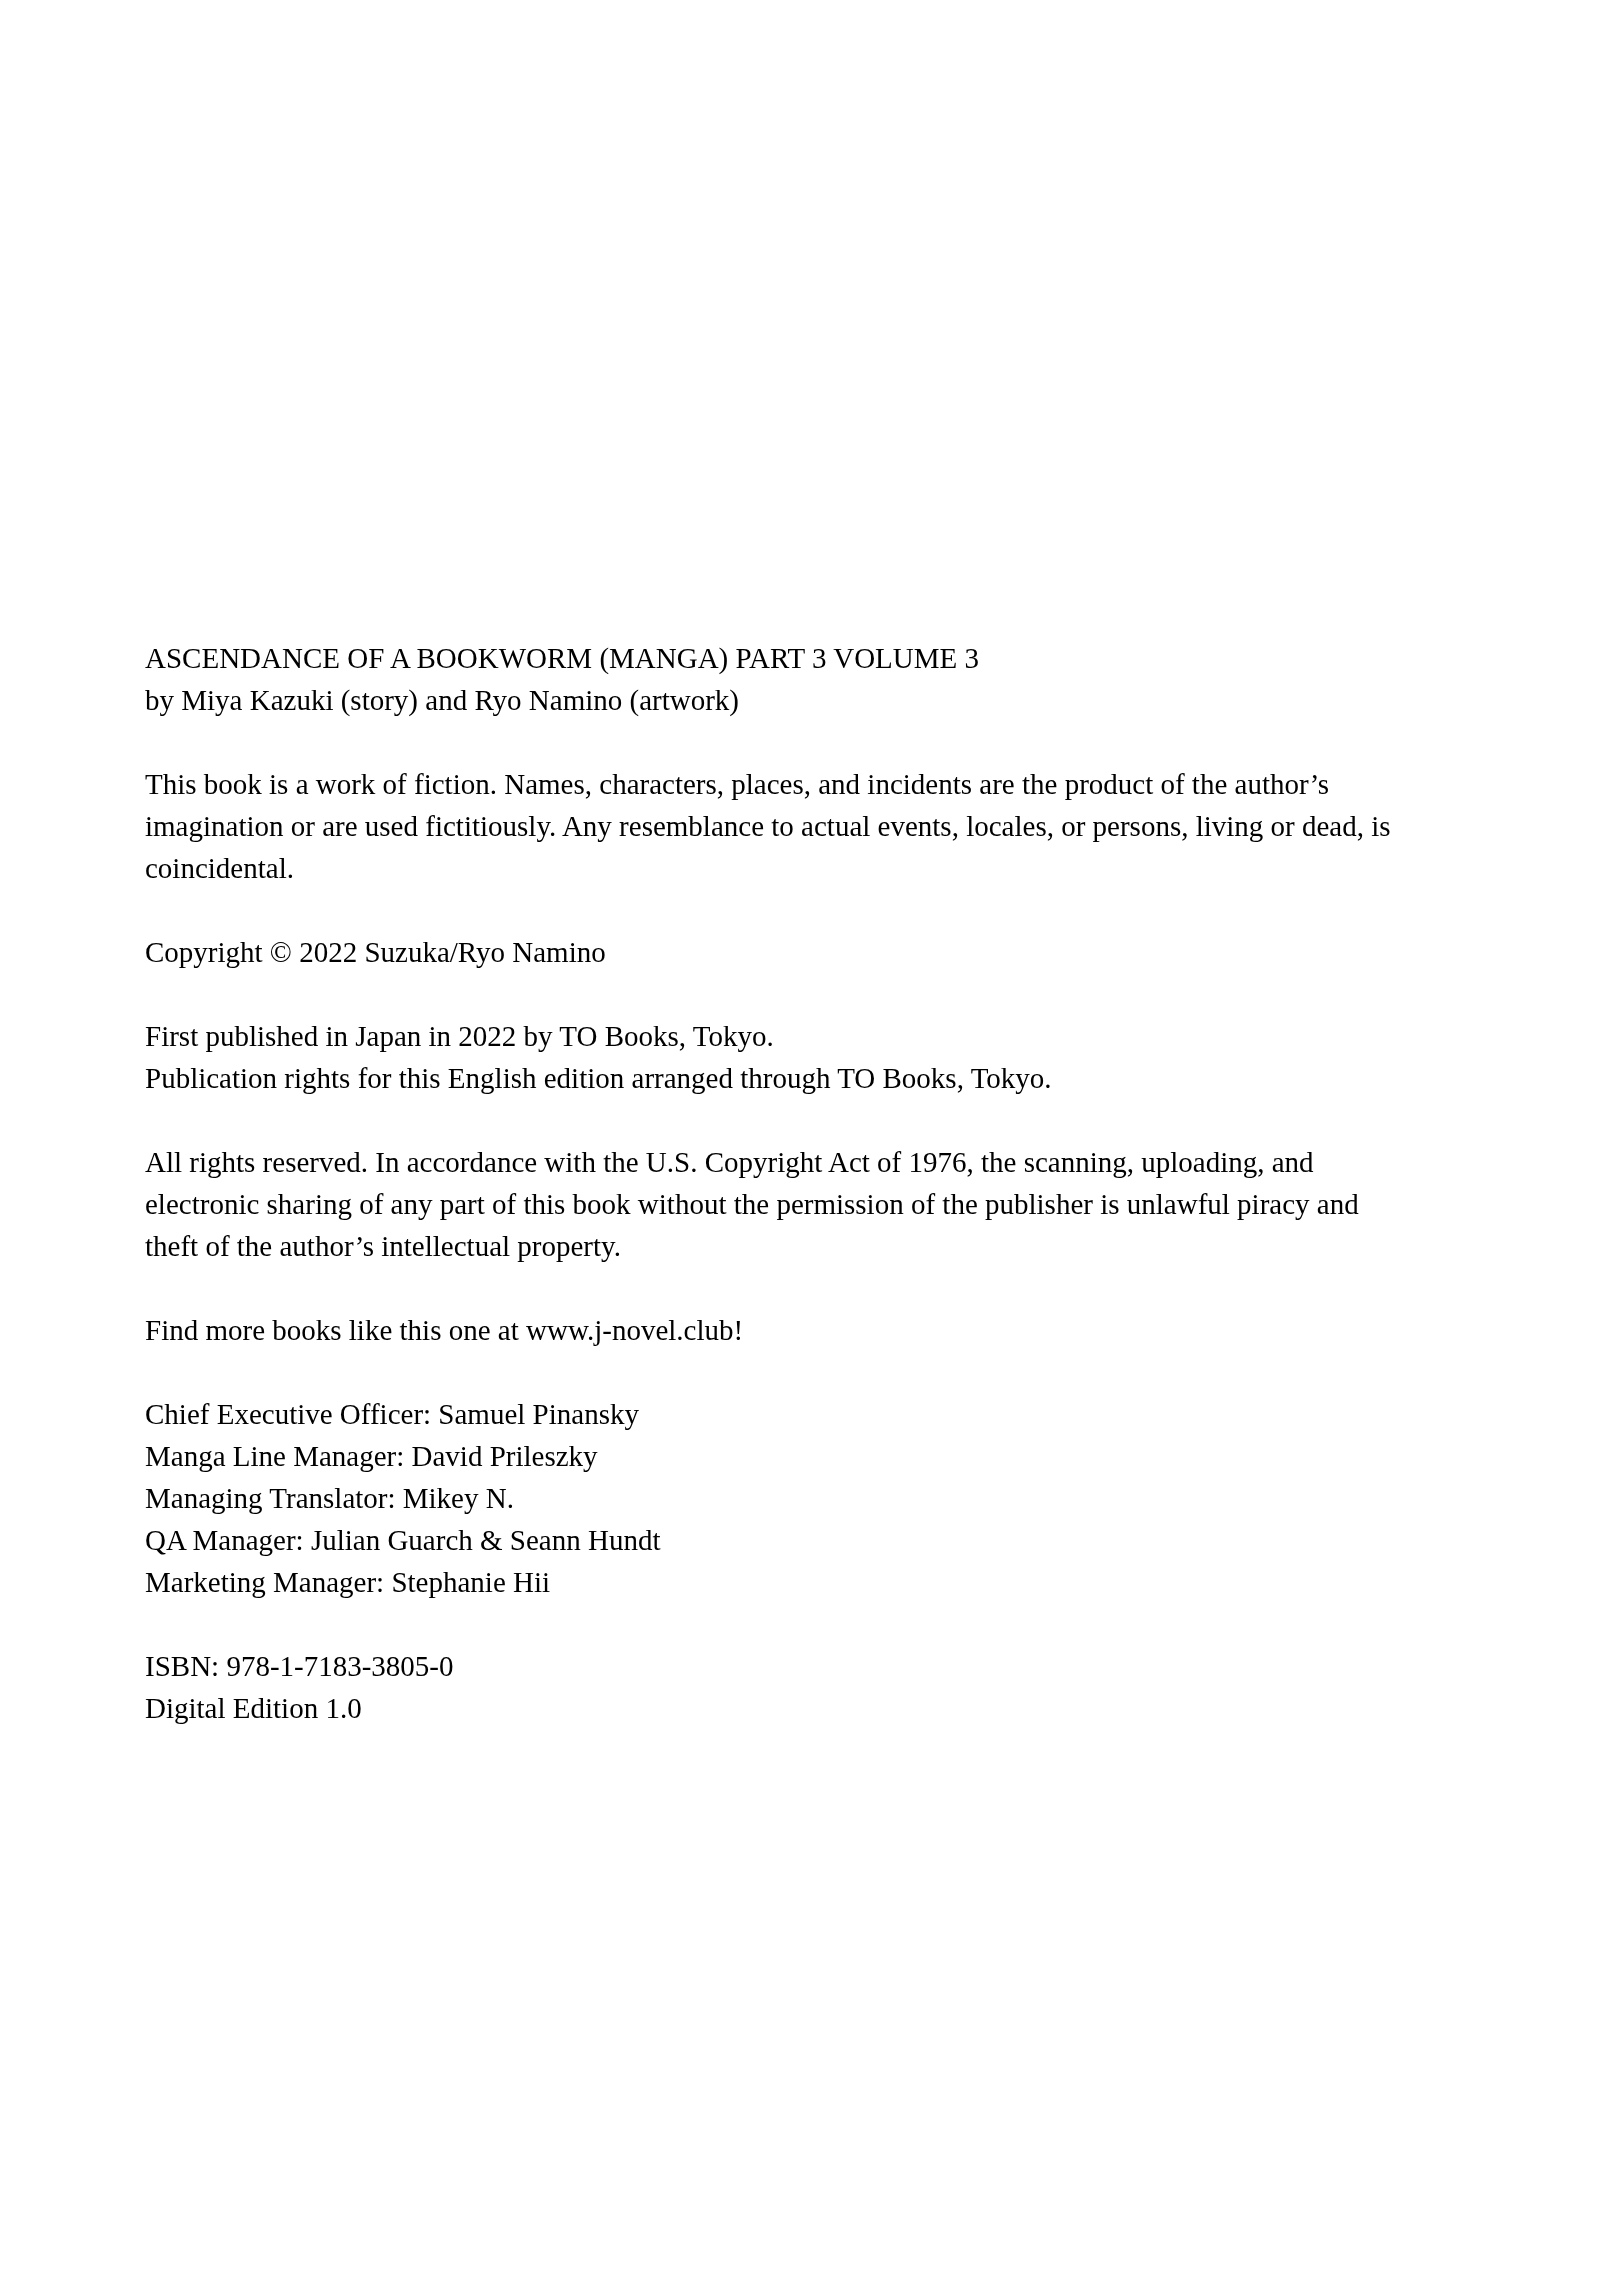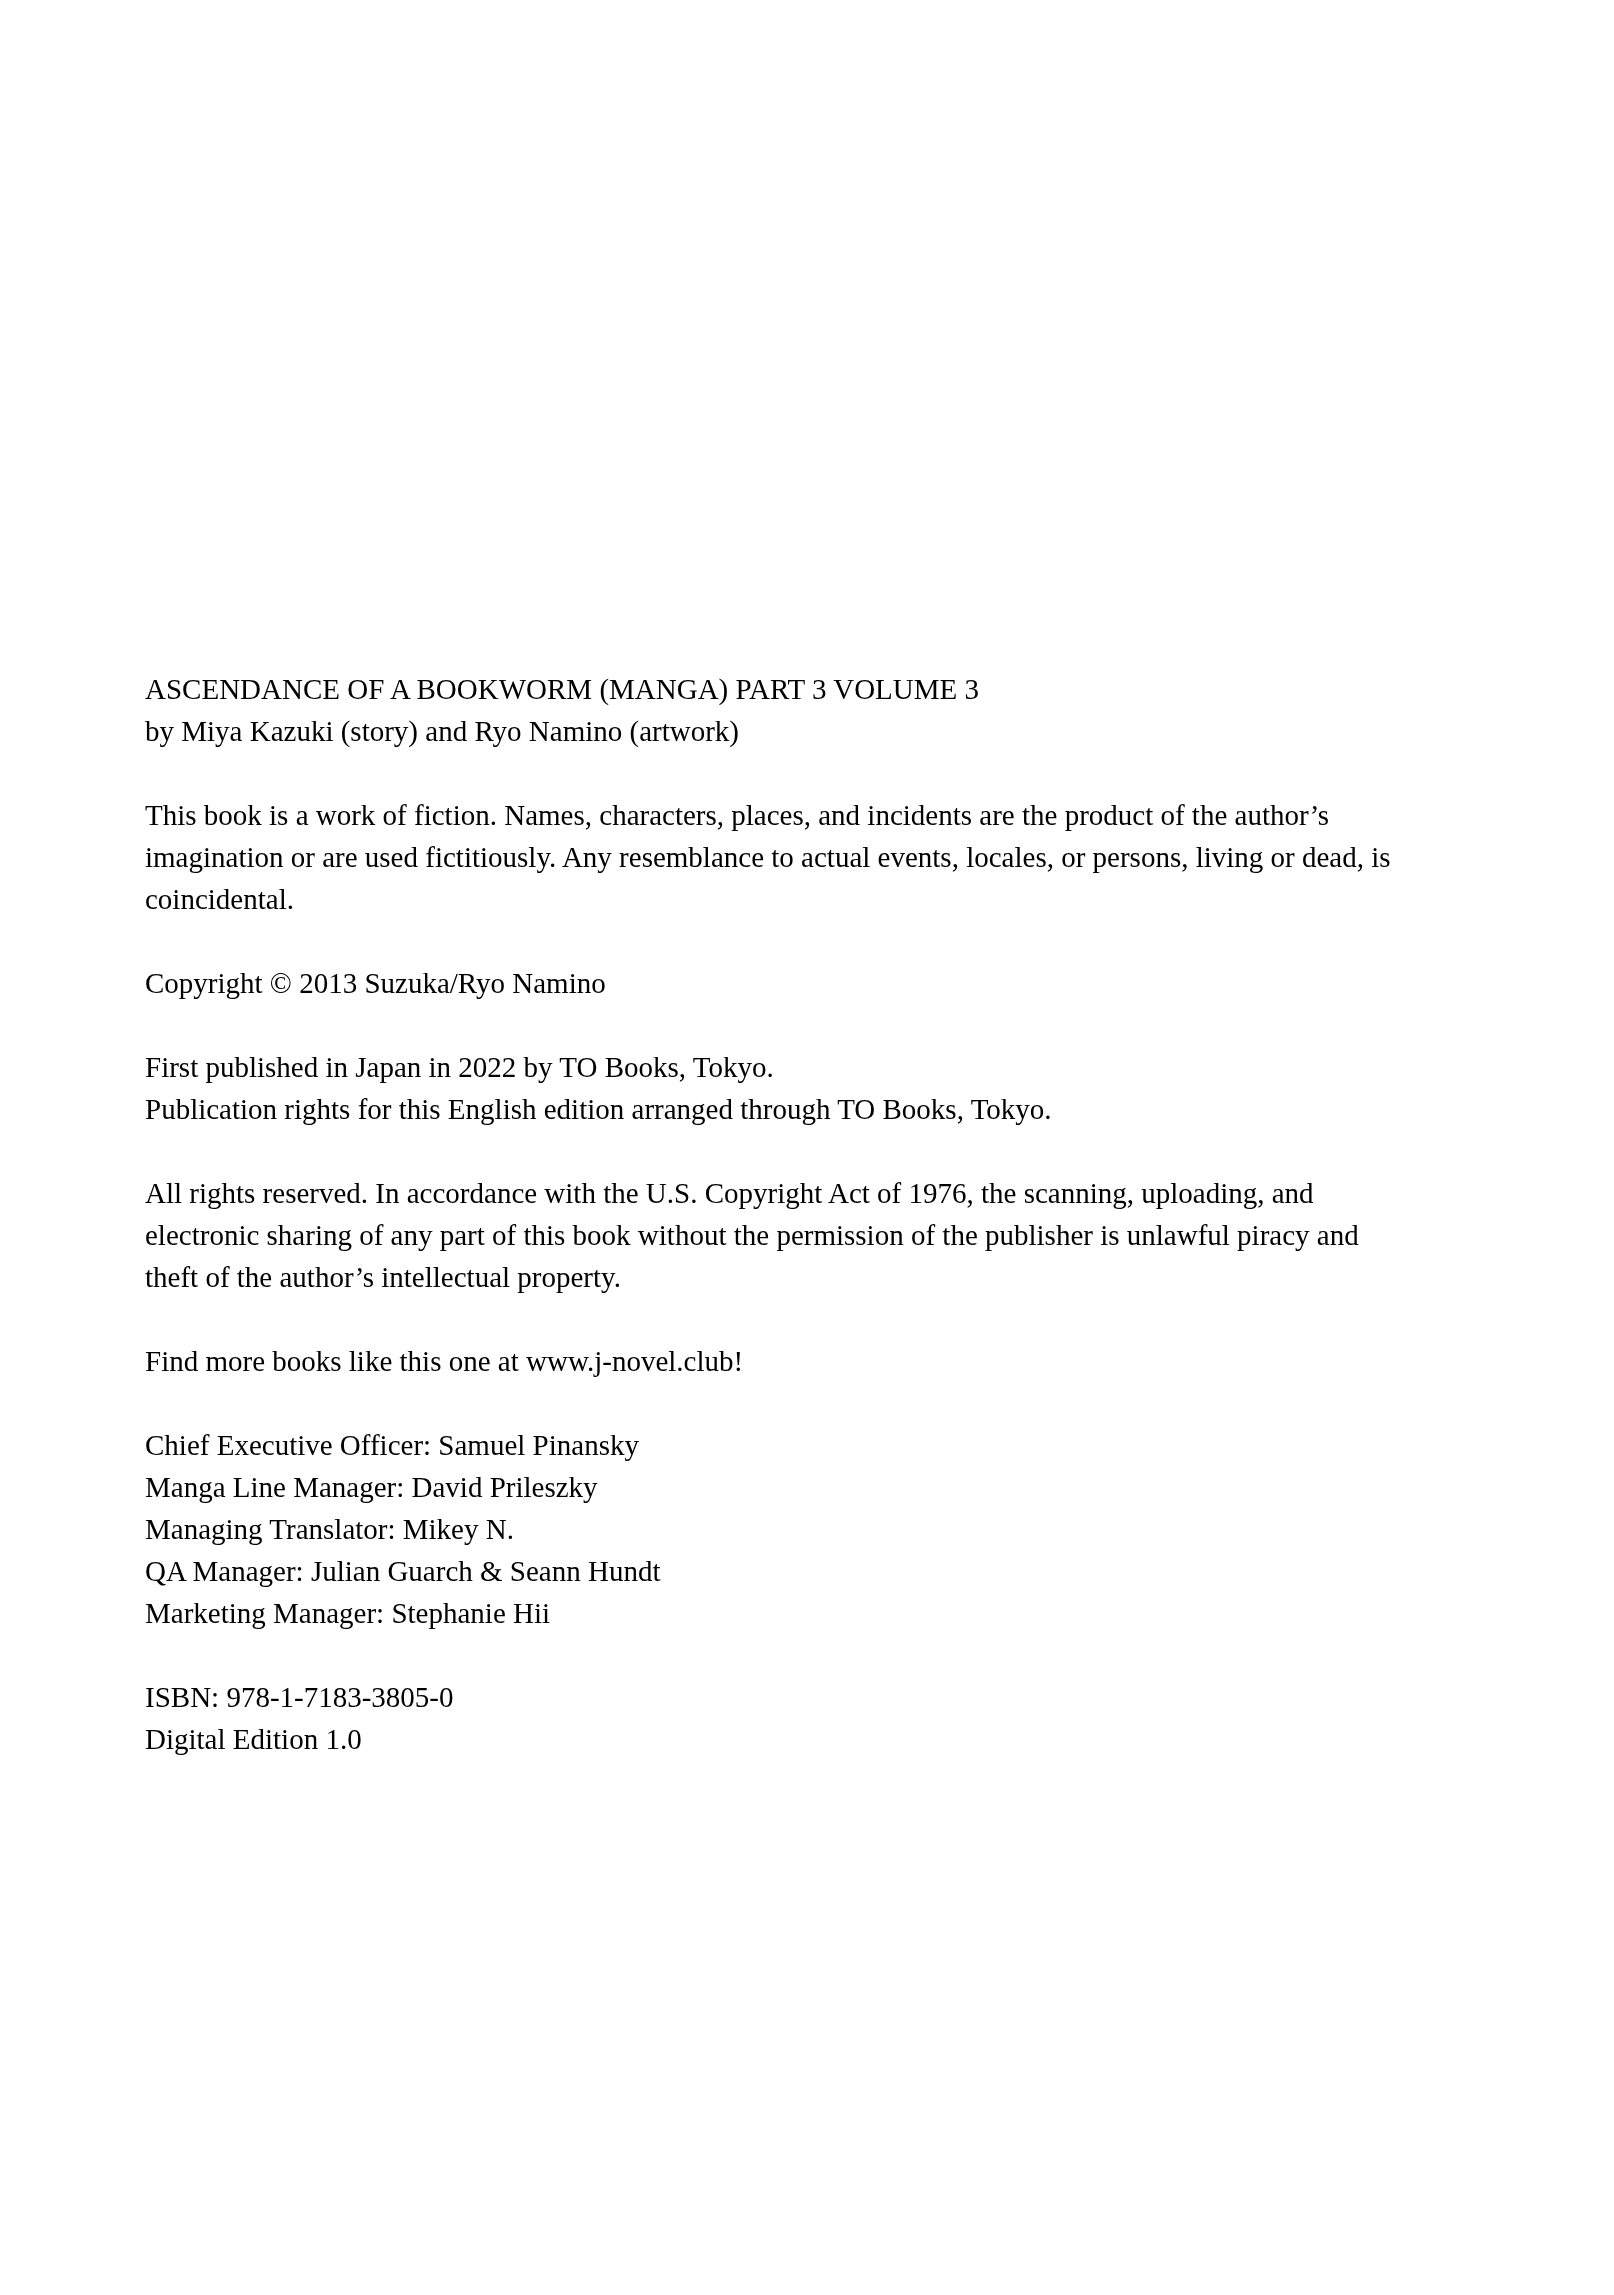--- a/index.html
+++ b/index.html
@@ -10,21 +10,21 @@
   body {
     width: 1614px;
     height: 2295px;
     position: relative;
     font-family: "Liberation Serif", "DejaVu Serif", serif;
     color: #000000;
     -webkit-font-smoothing: antialiased;
   }
   .page-content {
     position: absolute;
-    top: 668px;
+    top: 637px;
     left: 145px;
     width: 1255px;
     font-size: 29px;
     line-height: 42px;
   }
   .block {
     margin: 0 0 42px 0;
     padding: 0;
   }
   .block:last-child {
@@ -45,21 +45,21 @@
     <p class="line">ASCENDANCE OF A BOOKWORM (MANGA) PART 3 VOLUME 3</p>
     <p class="line">by Miya Kazuki (story) and Ryo Namino (artwork)</p>
   </section>
 
 
   <section class="block">
     <p class="line">This book is a work of fiction. Names, characters, places, and incidents are the product of the author’s imagination or are used fictitiously. Any resemblance to actual events, locales, or persons, living or dead, is coincidental.</p>
   </section>
 
   <section class="block">
-    <p class="line">Copyright © 2013 Suzuka/Ryo Namino</p>
+    <p class="line">Copyright © 2022 Suzuka/Ryo Namino</p>
   </section>
 
   <section class="block">
     <p class="line">First published in Japan in 2022 by TO Books, Tokyo.</p>
     <p class="line">Publication rights for this English edition arranged through TO Books, Tokyo.</p>
   </section>
 
   <section class="block">
     <p class="line">All rights reserved. In accordance with the U.S. Copyright Act of 1976, the scanning, uploading, and electronic sharing of any part of this book without the permission of the publisher is unlawful piracy and theft of the author’s intellectual property.</p>
   </section>

